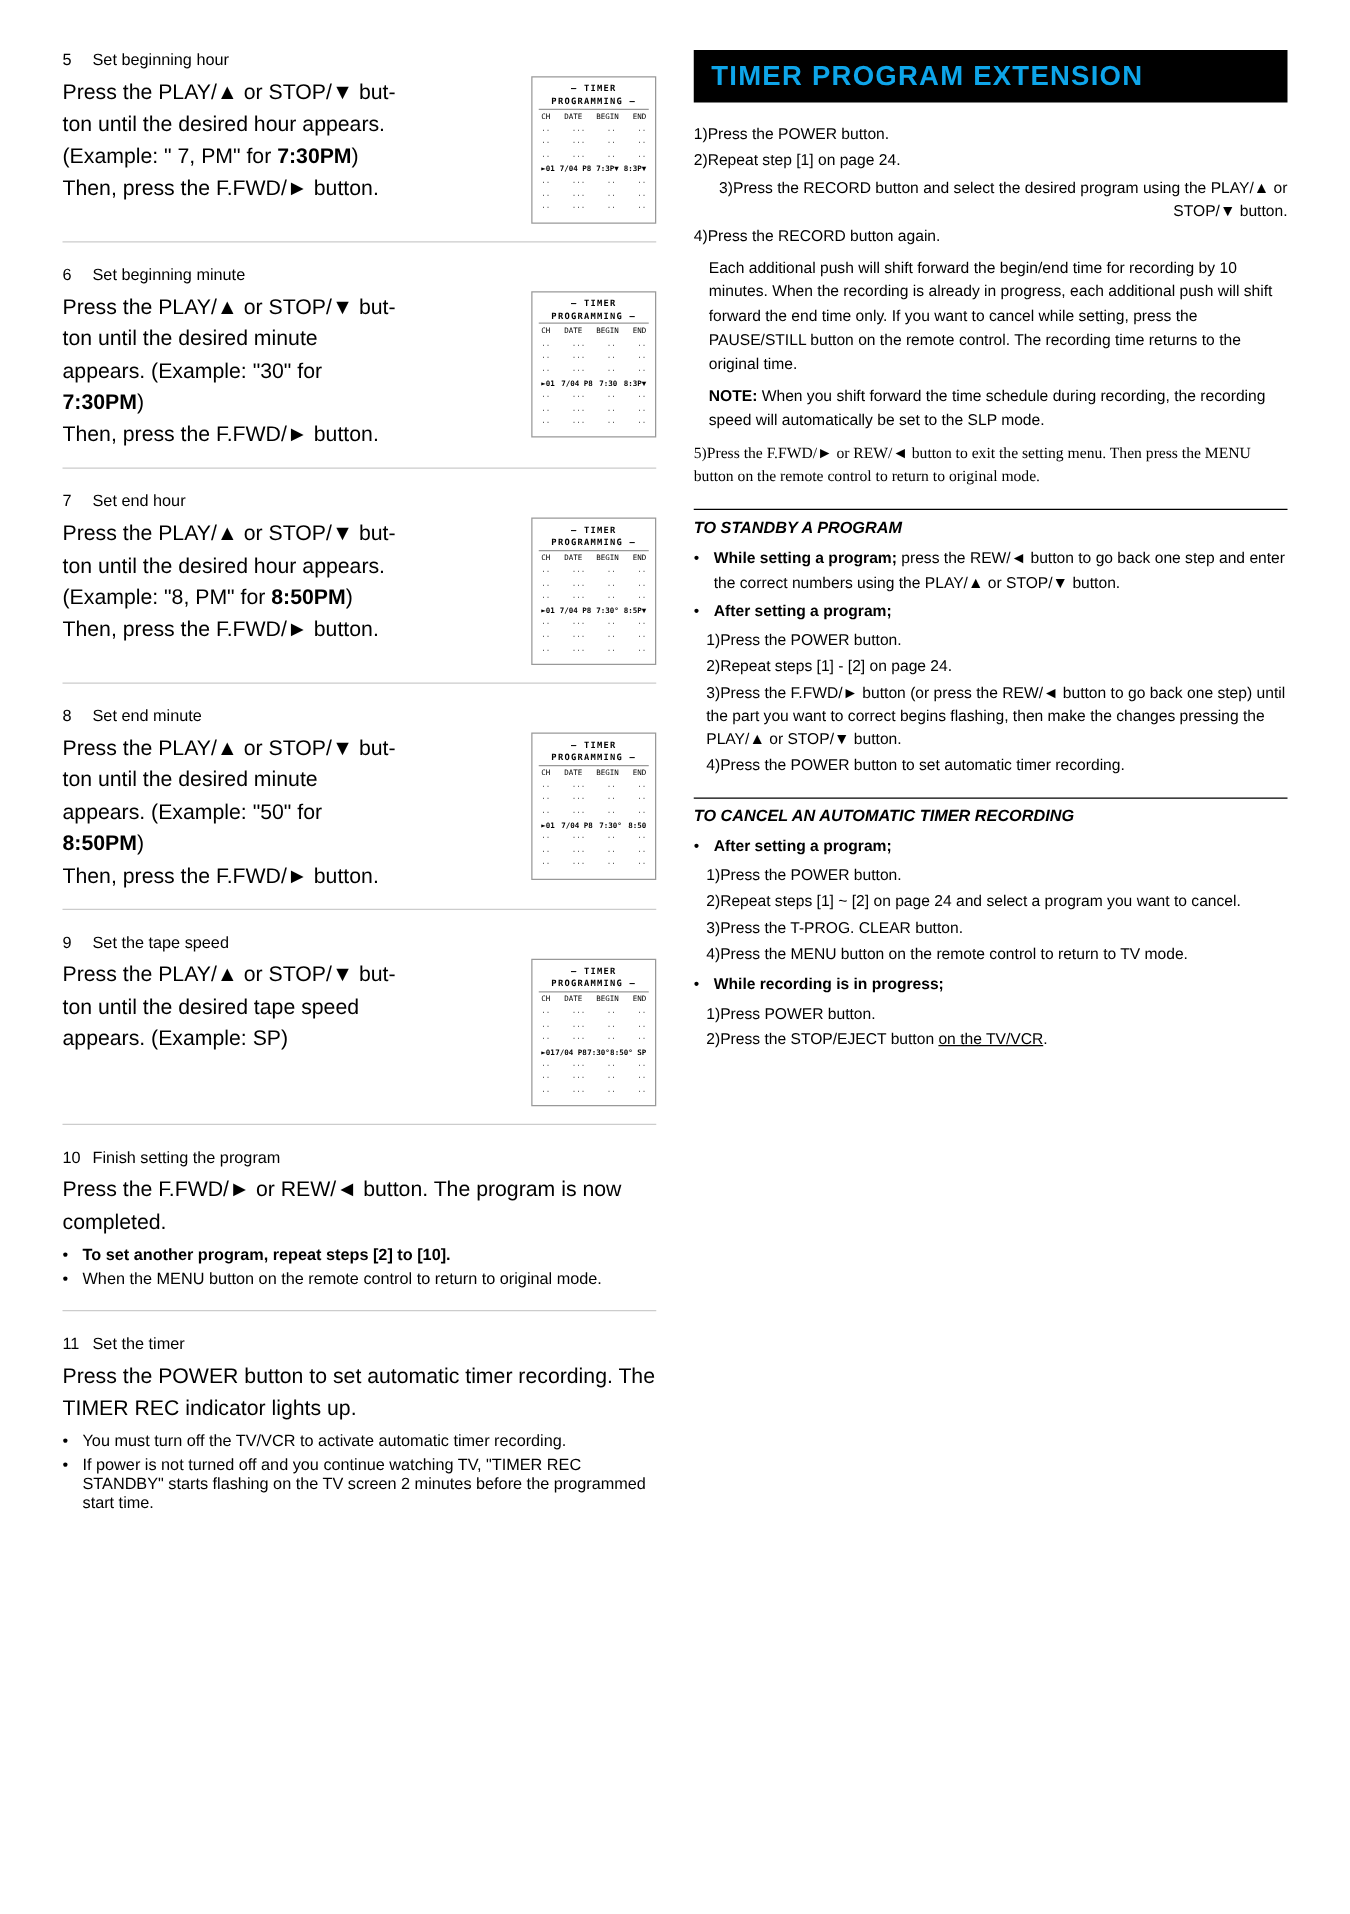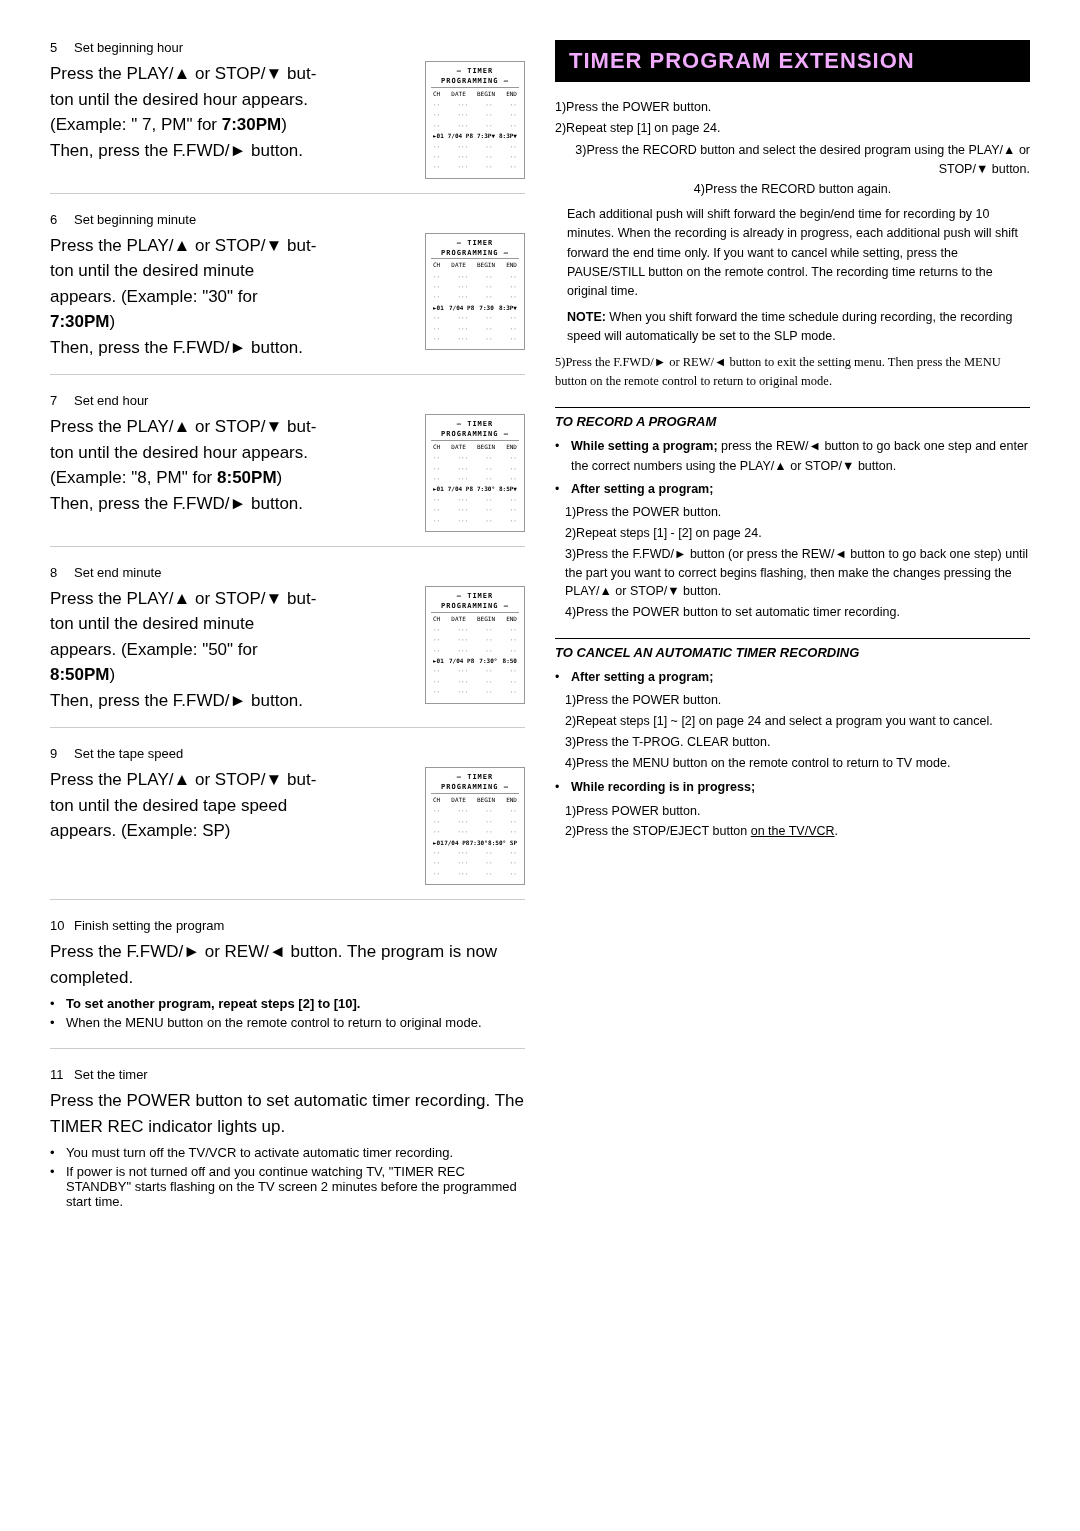--- a/index.html
+++ b/index.html
@@ -92,21 +92,21 @@
     }
     .timer-display .td-row.active {
       color: #000;
       font-weight: bold;
     }
     .bold { font-weight: bold; }
     
     
     .right-title {
       background: #000;
-      color: #f0abfc;
+      color: #0ea5e9;
       font-size: 22px;
       font-weight: bold;
       padding: 8px 14px;
       margin-bottom: 16px;
       letter-spacing: 1px;
     }
     .right-section {
       margin-bottom: 16px;
     }
     .right-section-title {
@@ -527,29 +527,29 @@
   </div>
 
   <div class="right-col">
     <div class="right-title">TIMER PROGRAM EXTENSION</div>
 
     <div class="right-section">
       <div class="right-text">
         <p style="margin-bottom:2px;">1)Press the POWER button.</p>
         <p style="margin-bottom:2px;">2)Repeat step [1] on page 24.</p>
         <p style="margin-bottom:0;text-align:right;">3)Press the RECORD button and select the desired program using the PLAY/▲ or STOP/▼ button.</p>
-        <p style="margin-bottom:6px;text-align:center;">4)Press the RECORD button again.</p>
+        <p style="margin-bottom:6px;">4)Press the RECORD button again.</p>
         <p style="margin-bottom:6px; margin-left:12px;">Each additional push will shift forward the begin/end time for recording by 10 minutes. When the recording is already in progress, each additional push will shift forward the end time only. If you want to cancel while setting, press the PAUSE/STILL button on the remote control. The recording time returns to the original time.</p>
         <p style="margin-bottom:6px; margin-left:12px;"><span class="note-bold">NOTE:</span> When you shift forward the time schedule during recording, the recording speed will automatically be set to the SLP mode.</p>
         <p style="margin-bottom:6px;font-family:Liberation Serif, serif;">5)Press the F.FWD/► or REW/◄ button to exit the setting menu. Then press the MENU button on the remote control to return to original mode.</p>
       </div>
     </div>
 
     <div class="right-section">
-      <div class="right-section-title">TO RECORD A PROGRAM</div>
+      <div class="right-section-title">TO STANDBY A PROGRAM</div>
       <div class="right-text">
         <div class="bullet-item">
           <span class="bullet">•</span>
           <span><span class="bold">While setting a program;</span> press the REW/◄ button to go back one step and enter the correct numbers using the PLAY/▲ or STOP/▼ button.</span>
         </div>
         <div class="bullet-item">
           <span class="bullet">•</span>
           <span><span class="bold">After setting a program;</span></span>
         </div>
         <div class="numbered-item">1)Press the POWER button.</div>

